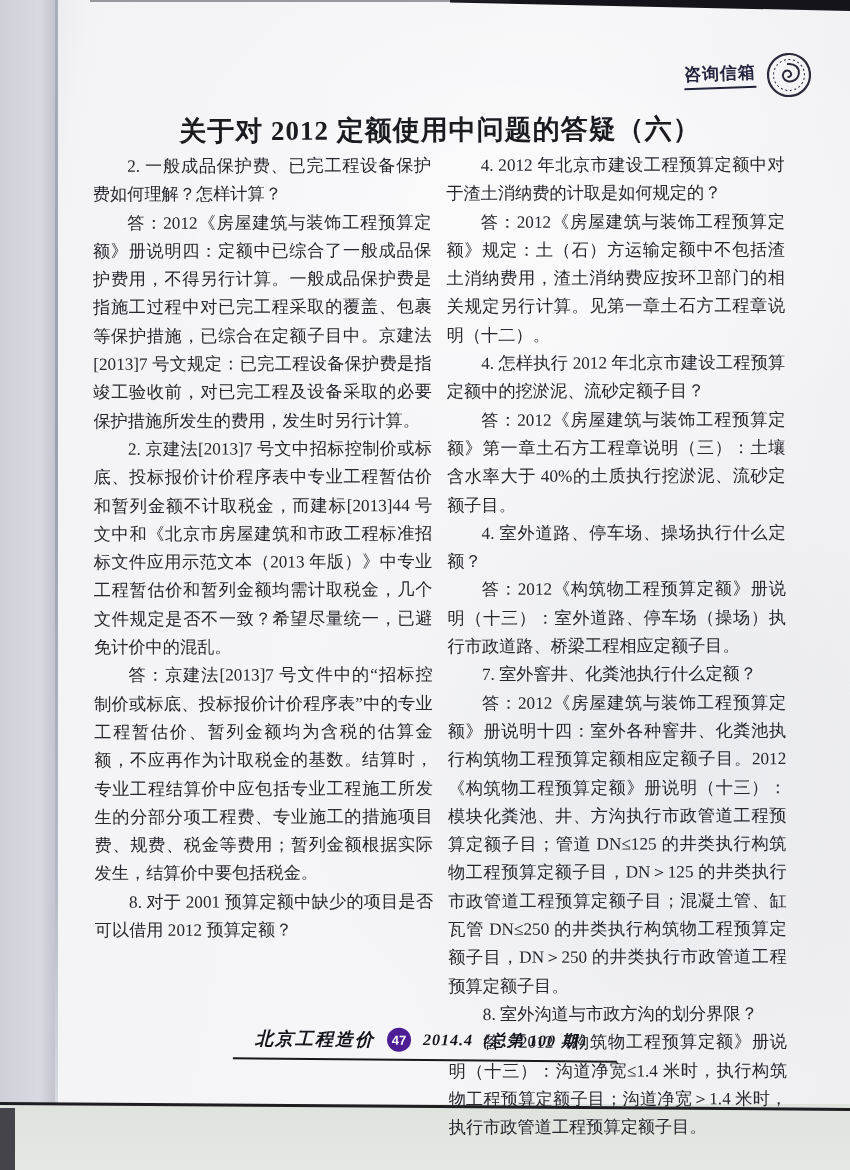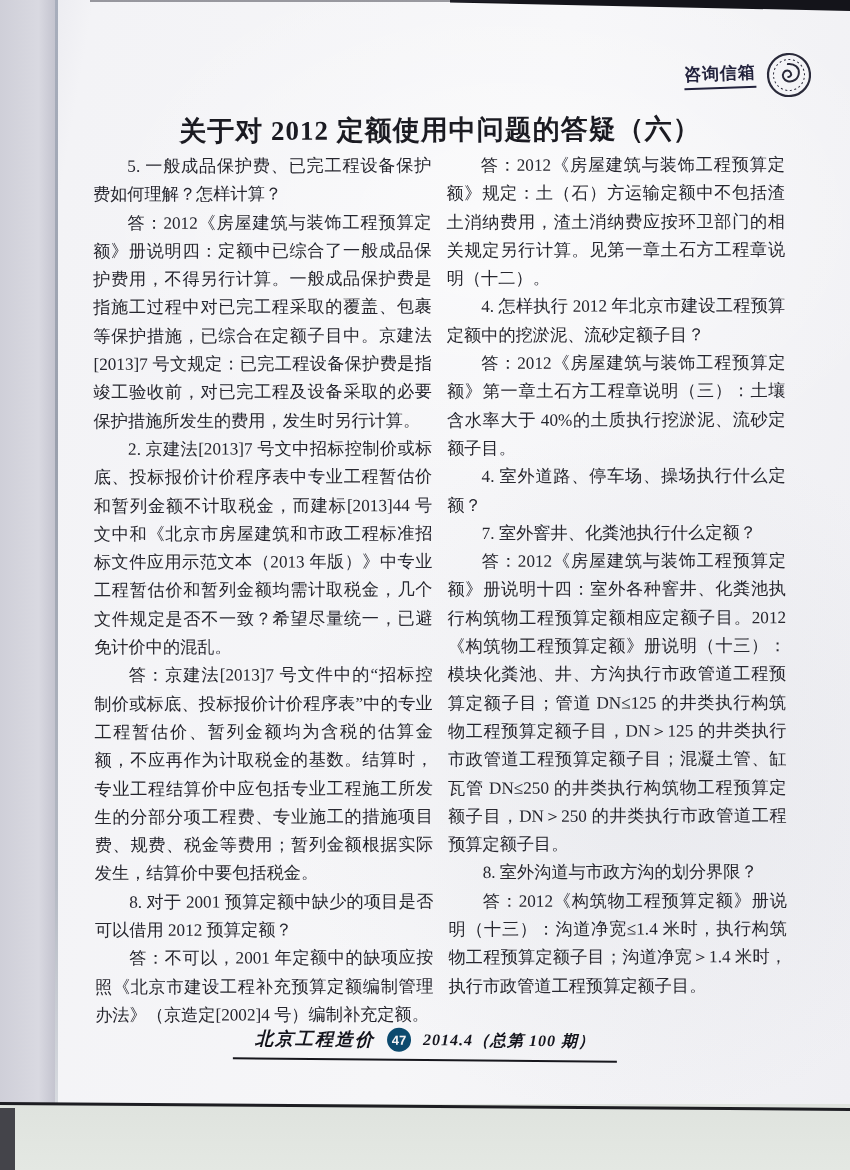--- a/index.html
+++ b/index.html
@@ -76,21 +76,21 @@
   }
   .footer-inner{
     display:flex;align-items:center;gap:12px;
     border-bottom:2.5px solid #17171d;padding:0 22px 7px 22px;
     transform:rotate(0.5deg);
   }
   .journal-name{
     font-size:18px;font-weight:bold;font-style:italic;color:#14141c;letter-spacing:2px;
   }
   .page-badge{
-    width:24px;height:24px;border-radius:50%;background:#0c4a6e;color:#f2f2f4;
+    width:24px;height:24px;border-radius:50%;background:#4c1d95;color:#f2f2f4;
     display:flex;align-items:center;justify-content:center;
     font-size:13px;font-weight:bold;font-style:normal;
     font-family:"Liberation Sans","DejaVu Sans",sans-serif;
   }
   .issue-text{
     font-size:16px;font-weight:bold;font-style:italic;color:#14141c;letter-spacing:1px;
   }
 </style>
 </head>
 <body>
@@ -112,32 +112,33 @@
       <circle cx="23" cy="23" r="15.5" fill="none" stroke="#2a2a3a" stroke-width="1" stroke-dasharray="2 2.6"></circle>
       <path d="M23 12 c7 0 11 5 10 10 c-1 6 -7 9 -12 7 c-4 -1.5 -5.5 -6 -3 -9 c2 -2.5 6 -2 7 1 c.8 2.3 -1 4.3 -3 4" fill="none" stroke="#2a2a3a" stroke-width="2" stroke-linecap="round"></path>
     </svg>
   </span>
 </div>
 
 <div class="page-title">关于对 2012 定额使用中问题的答疑（六）</div>
 
 <div class="content">
   <div class="col">
-      <p>5. 一般成品保护费、已完工程设备保护费如何理解？怎样计算？</p>
+      <p>2. 一般成品保护费、已完工程设备保护费如何理解？怎样计算？</p>
       <p>答：2012《房屋建筑与装饰工程预算定额》册说明四：定额中已综合了一般成品保护费用，不得另行计算。一般成品保护费是指施工过程中对已完工程采取的覆盖、包裹等保护措施，已综合在定额子目中。京建法[2013]7 号文规定：已完工程设备保护费是指竣工验收前，对已完工程及设备采取的必要保护措施所发生的费用，发生时另行计算。</p>
       <p>2. 京建法[2013]7 号文中招标控制价或标底、投标报价计价程序表中专业工程暂估价和暂列金额不计取税金，而建标[2013]44 号文中和《北京市房屋建筑和市政工程标准招标文件应用示范文本（2013 年版）》中专业工程暂估价和暂列金额均需计取税金，几个文件规定是否不一致？希望尽量统一，已避免计价中的混乱。</p>
       <p>答：京建法[2013]7 号文件中的“招标控制价或标底、投标报价计价程序表”中的专业工程暂估价、暂列金额均为含税的估算金额，不应再作为计取税金的基数。结算时，专业工程结算价中应包括专业工程施工所发生的分部分项工程费、专业施工的措施项目费、规费、税金等费用；暂列金额根据实际发生，结算价中要包括税金。</p>
       <p>8. 对于 2001 预算定额中缺少的项目是否可以借用 2012 预算定额？</p>
-      <p>答：不可以，2001 年定额中的缺项应按照《北京市建设工程补充预算定额编制管理办法》（京造定[2002]4 号）编制补充定额。</p>
     </div>
   <div class="col">
+      <p>4. 2012 年北京市建设工程预算定额中对于渣土消纳费的计取是如何规定的？</p>
       <p>答：2012《房屋建筑与装饰工程预算定额》规定：土（石）方运输定额中不包括渣土消纳费用，渣土消纳费应按环卫部门的相关规定另行计算。见第一章土石方工程章说明（十二）。</p>
       <p>4. 怎样执行 2012 年北京市建设工程预算定额中的挖淤泥、流砂定额子目？</p>
       <p>答：2012《房屋建筑与装饰工程预算定额》第一章土石方工程章说明（三）：土壤含水率大于 40%的土质执行挖淤泥、流砂定额子目。</p>
       <p>4. 室外道路、停车场、操场执行什么定额？</p>
+      <p>答：2012《构筑物工程预算定额》册说明（十三）：室外道路、停车场（操场）执行市政道路、桥梁工程相应定额子目。</p>
       <p>7. 室外窨井、化粪池执行什么定额？</p>
       <p>答：2012《房屋建筑与装饰工程预算定额》册说明十四：室外各种窨井、化粪池执行构筑物工程预算定额相应定额子目。2012《构筑物工程预算定额》册说明（十三）：模块化粪池、井、方沟执行市政管道工程预算定额子目；管道 DN≤125 的井类执行构筑物工程预算定额子目，DN＞125 的井类执行市政管道工程预算定额子目；混凝土管、缸瓦管 DN≤250 的井类执行构筑物工程预算定额子目，DN＞250 的井类执行市政管道工程预算定额子目。</p>
       <p>8. 室外沟道与市政方沟的划分界限？</p>
       <p>答：2012《构筑物工程预算定额》册说明（十三）：沟道净宽≤1.4 米时，执行构筑物工程预算定额子目；沟道净宽＞1.4 米时，执行市政管道工程预算定额子目。</p>
     </div>
 </div>
 
 <div class="footer">
   <div class="footer-inner">
     <span class="journal-name">北京工程造价</span>

